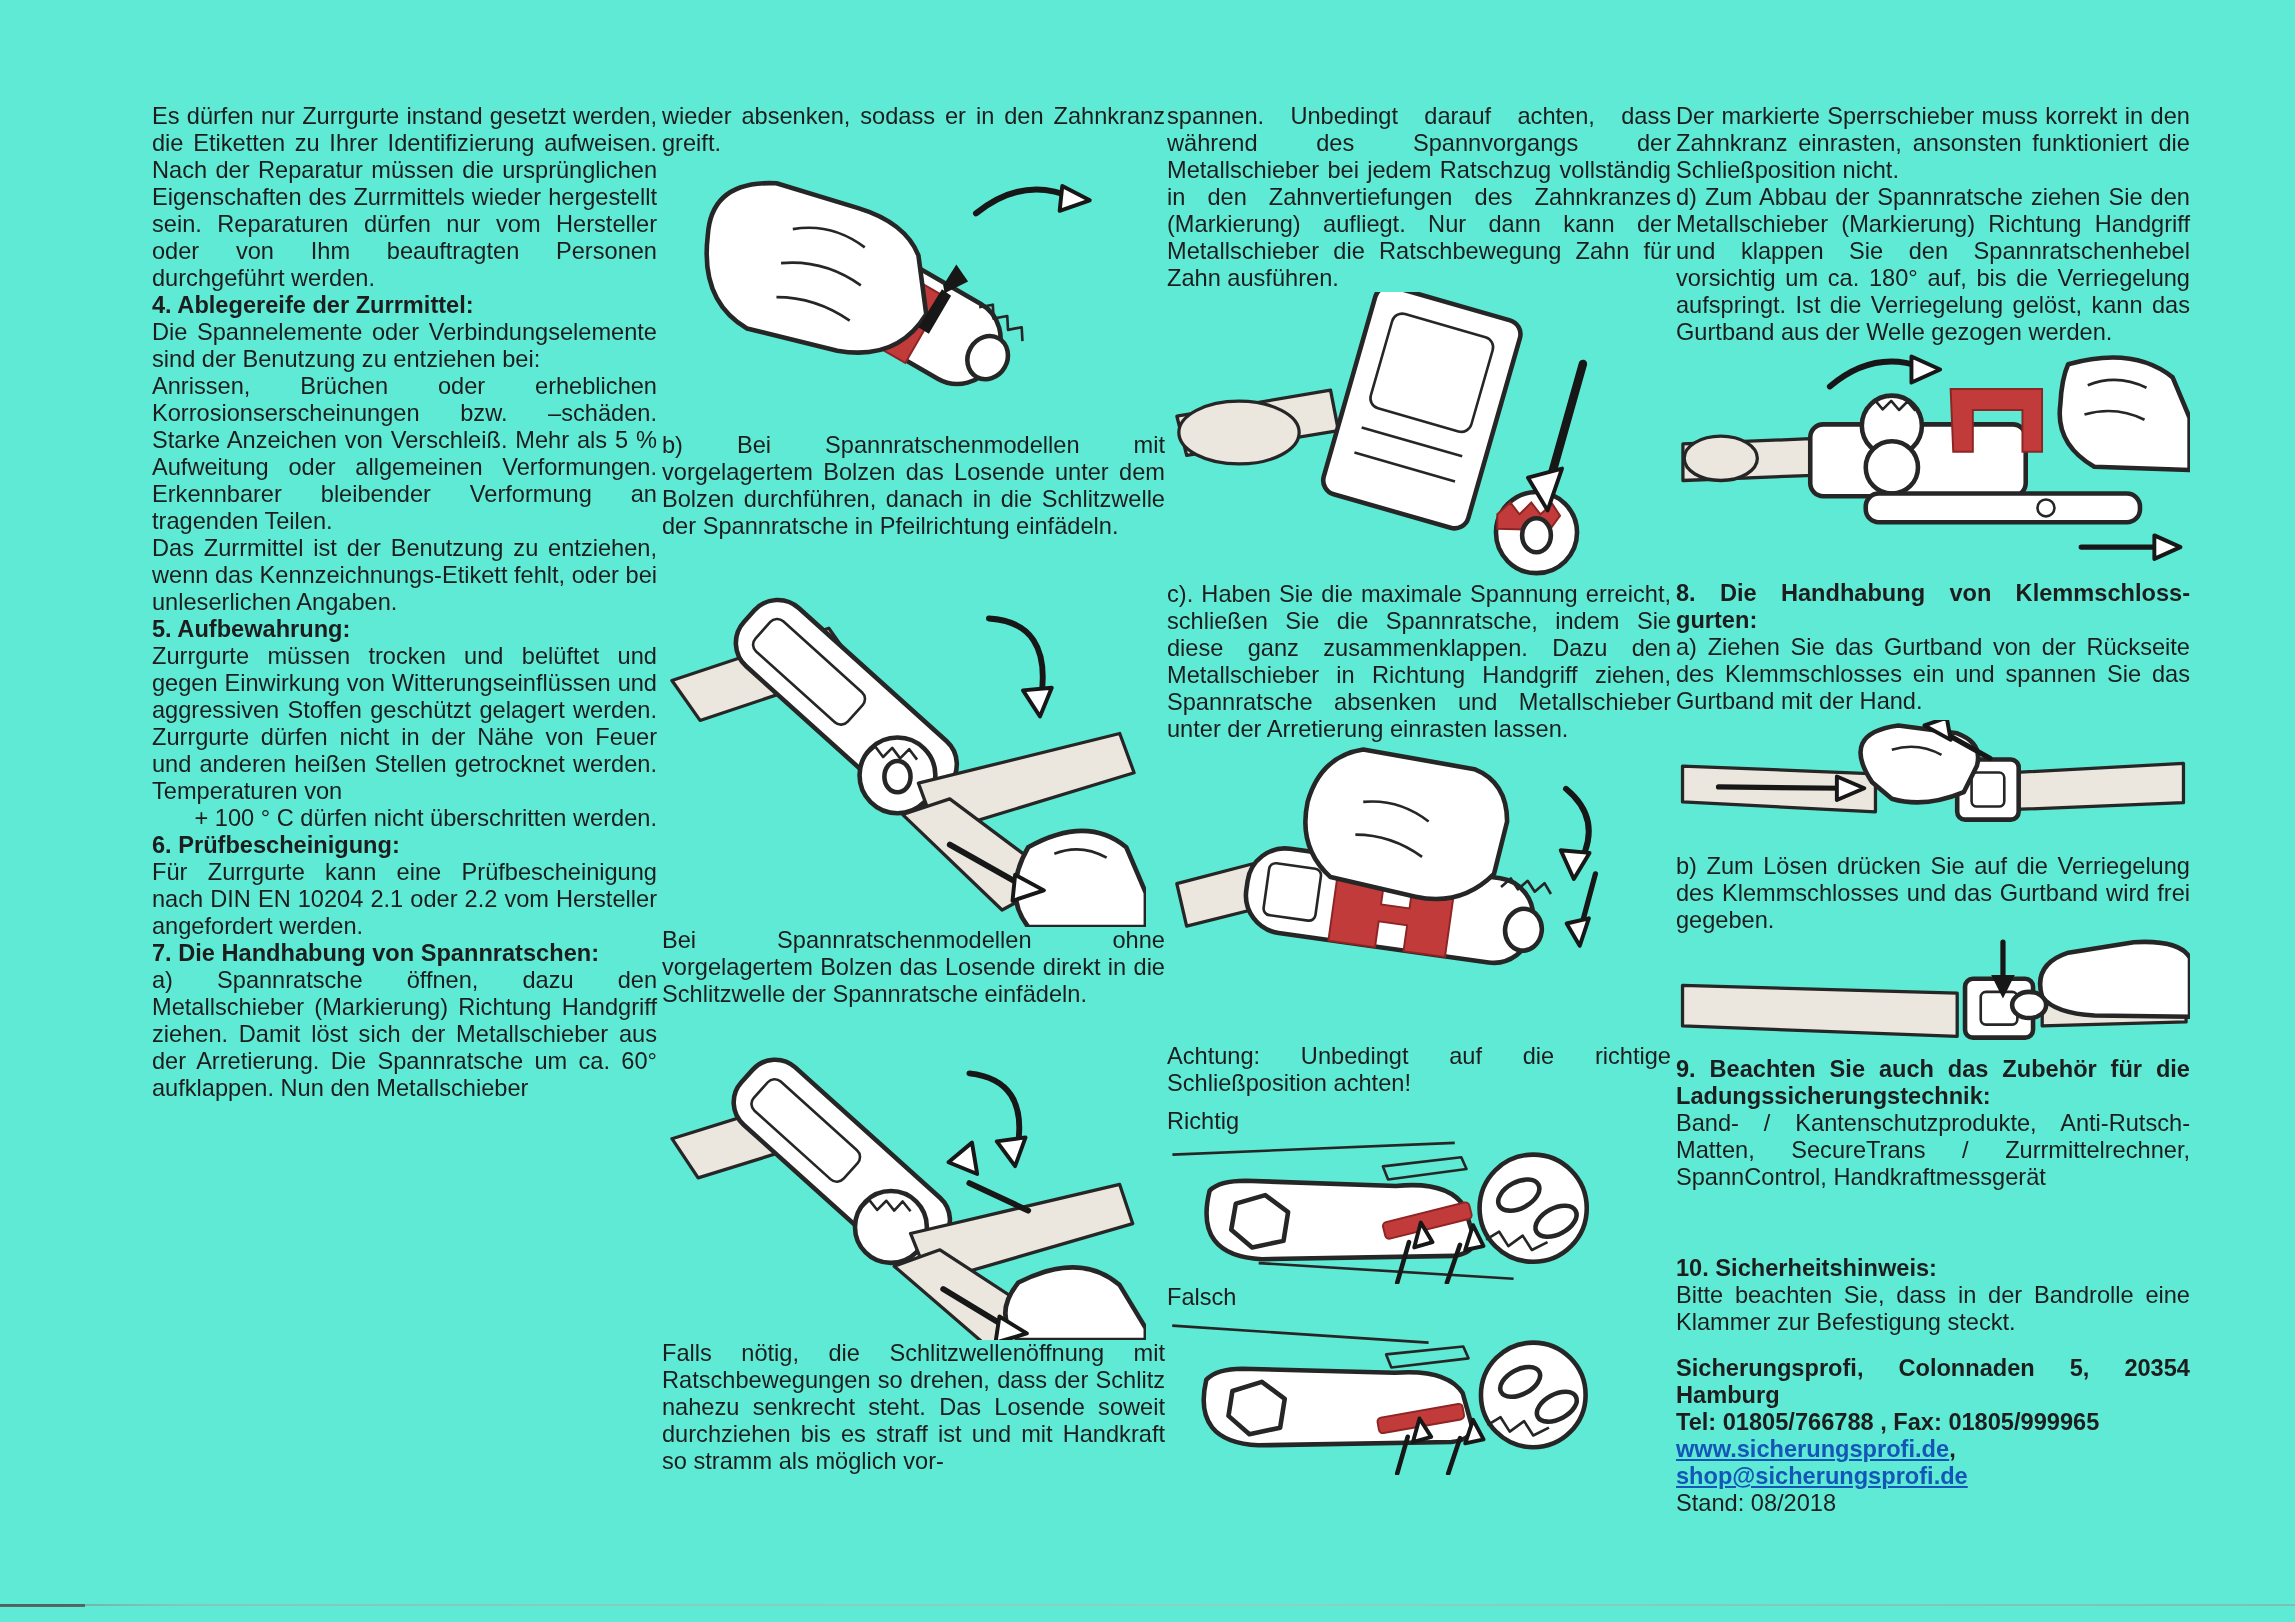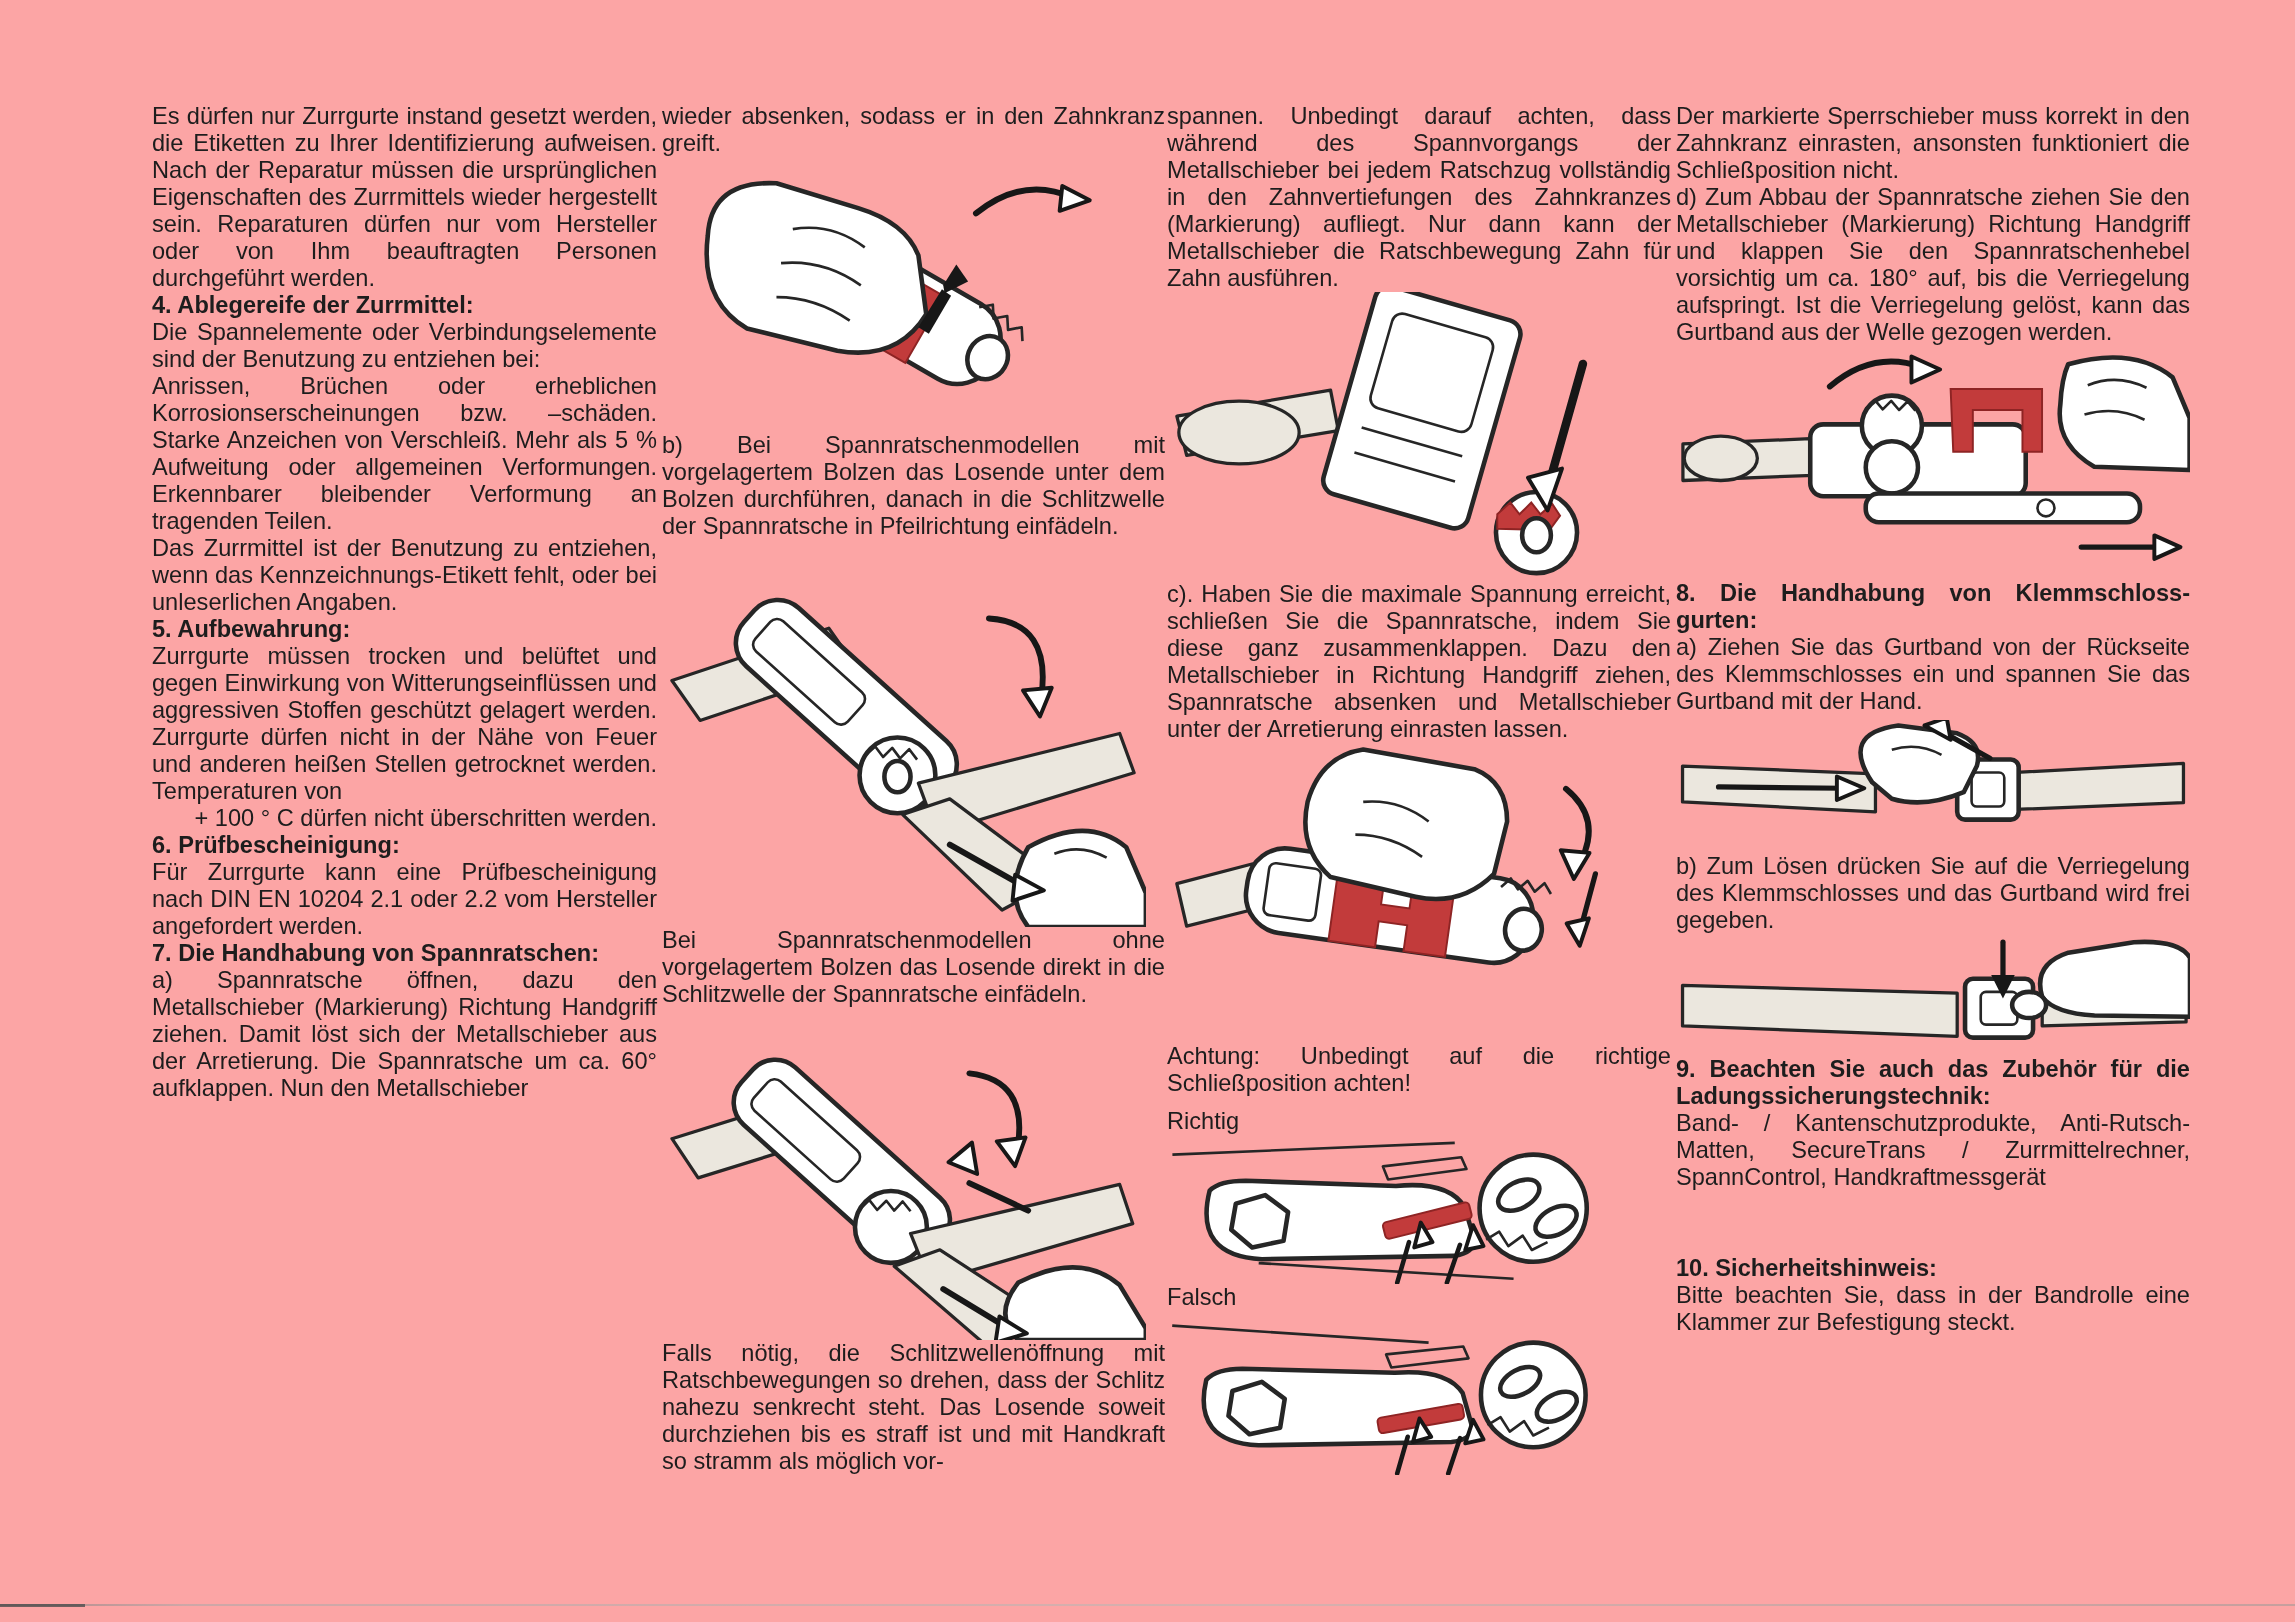--- a/index.html
+++ b/index.html
@@ -1,16 +1,16 @@
 <!DOCTYPE html>
 <html lang="de" style="font-size:10.5px"><head>
 <meta charset="utf-8">
 <style>
   html,body{margin:0;padding:0;background:#ffffff;}
-  .page{position:relative;width:2295px;height:1623px;background:#fca5a5;overflow:hidden;
+  .page{position:relative;width:2295px;height:1623px;background:#5eead4;overflow:hidden;
         font-family:"Liberation Sans", sans-serif;color:#1d1d1d;}
   .col{position:absolute;top:103px;}
   .col-1{left:152px;width:505px;}
   .col-2{left:662px;width:503px;}
   .col-3{left:1167px;width:504px;}
   .col-4{left:1676px;width:514px;}
   .col p{margin:0;font-size:23.6px;line-height:27px;text-align:justify;hyphens:auto;-webkit-hyphens:auto;}
   .col p.single{text-align:right;}
   .hd{font-weight:bold;font-size:23.6px;line-height:27px;margin:0;text-align:left;}
   .gap{margin-top:27px;}
@@ -251,18 +251,24 @@
       <path class="arrow-line" d="M500 6 l0 52" style="stroke-width:8"></path>
       <path class="arrow-head-fill" d="M500 92 l-18 -36 l36 0 z"></path>
     </svg>
 
     <p class="hd" style="margin-top:4.6px">9. Beachten Sie auch das Zubehör für die Ladungssicherungstechnik:</p>
     <p>Band- / Kantenschutzprodukte, Anti-Rutsch-Matten, SecureTrans / Zurrmittelrechner, SpannControl, Handkraftmessgerät</p>
 
     <p class="hd" style="margin-top:64px">10. Sicherheitshinweis:</p>
     <p>Bitte beachten Sie, dass in der Bandrolle eine Klammer zur Befestigung steckt.</p>
 
+    <div class="footer-block">
+      <p class="footer-bold">Sicherungsprofi,  Colonnaden 5, 20354 Hamburg</p>
+      <p class="footer-bold">Tel: 01805/766788 , Fax: 01805/999965</p>
+      <p class="footer-links"><a>www.sicherungsprofi.de</a><span>, </span><a>shop@sicherungsprofi.de</a></p>
+      <p class="footer-plain">Stand: 08/2018</p>
+    </div>
   </div>
 
   <div class="scanline"></div>
   <div class="scanline-dark"></div>
 </div>
 
 
 </body></html>

